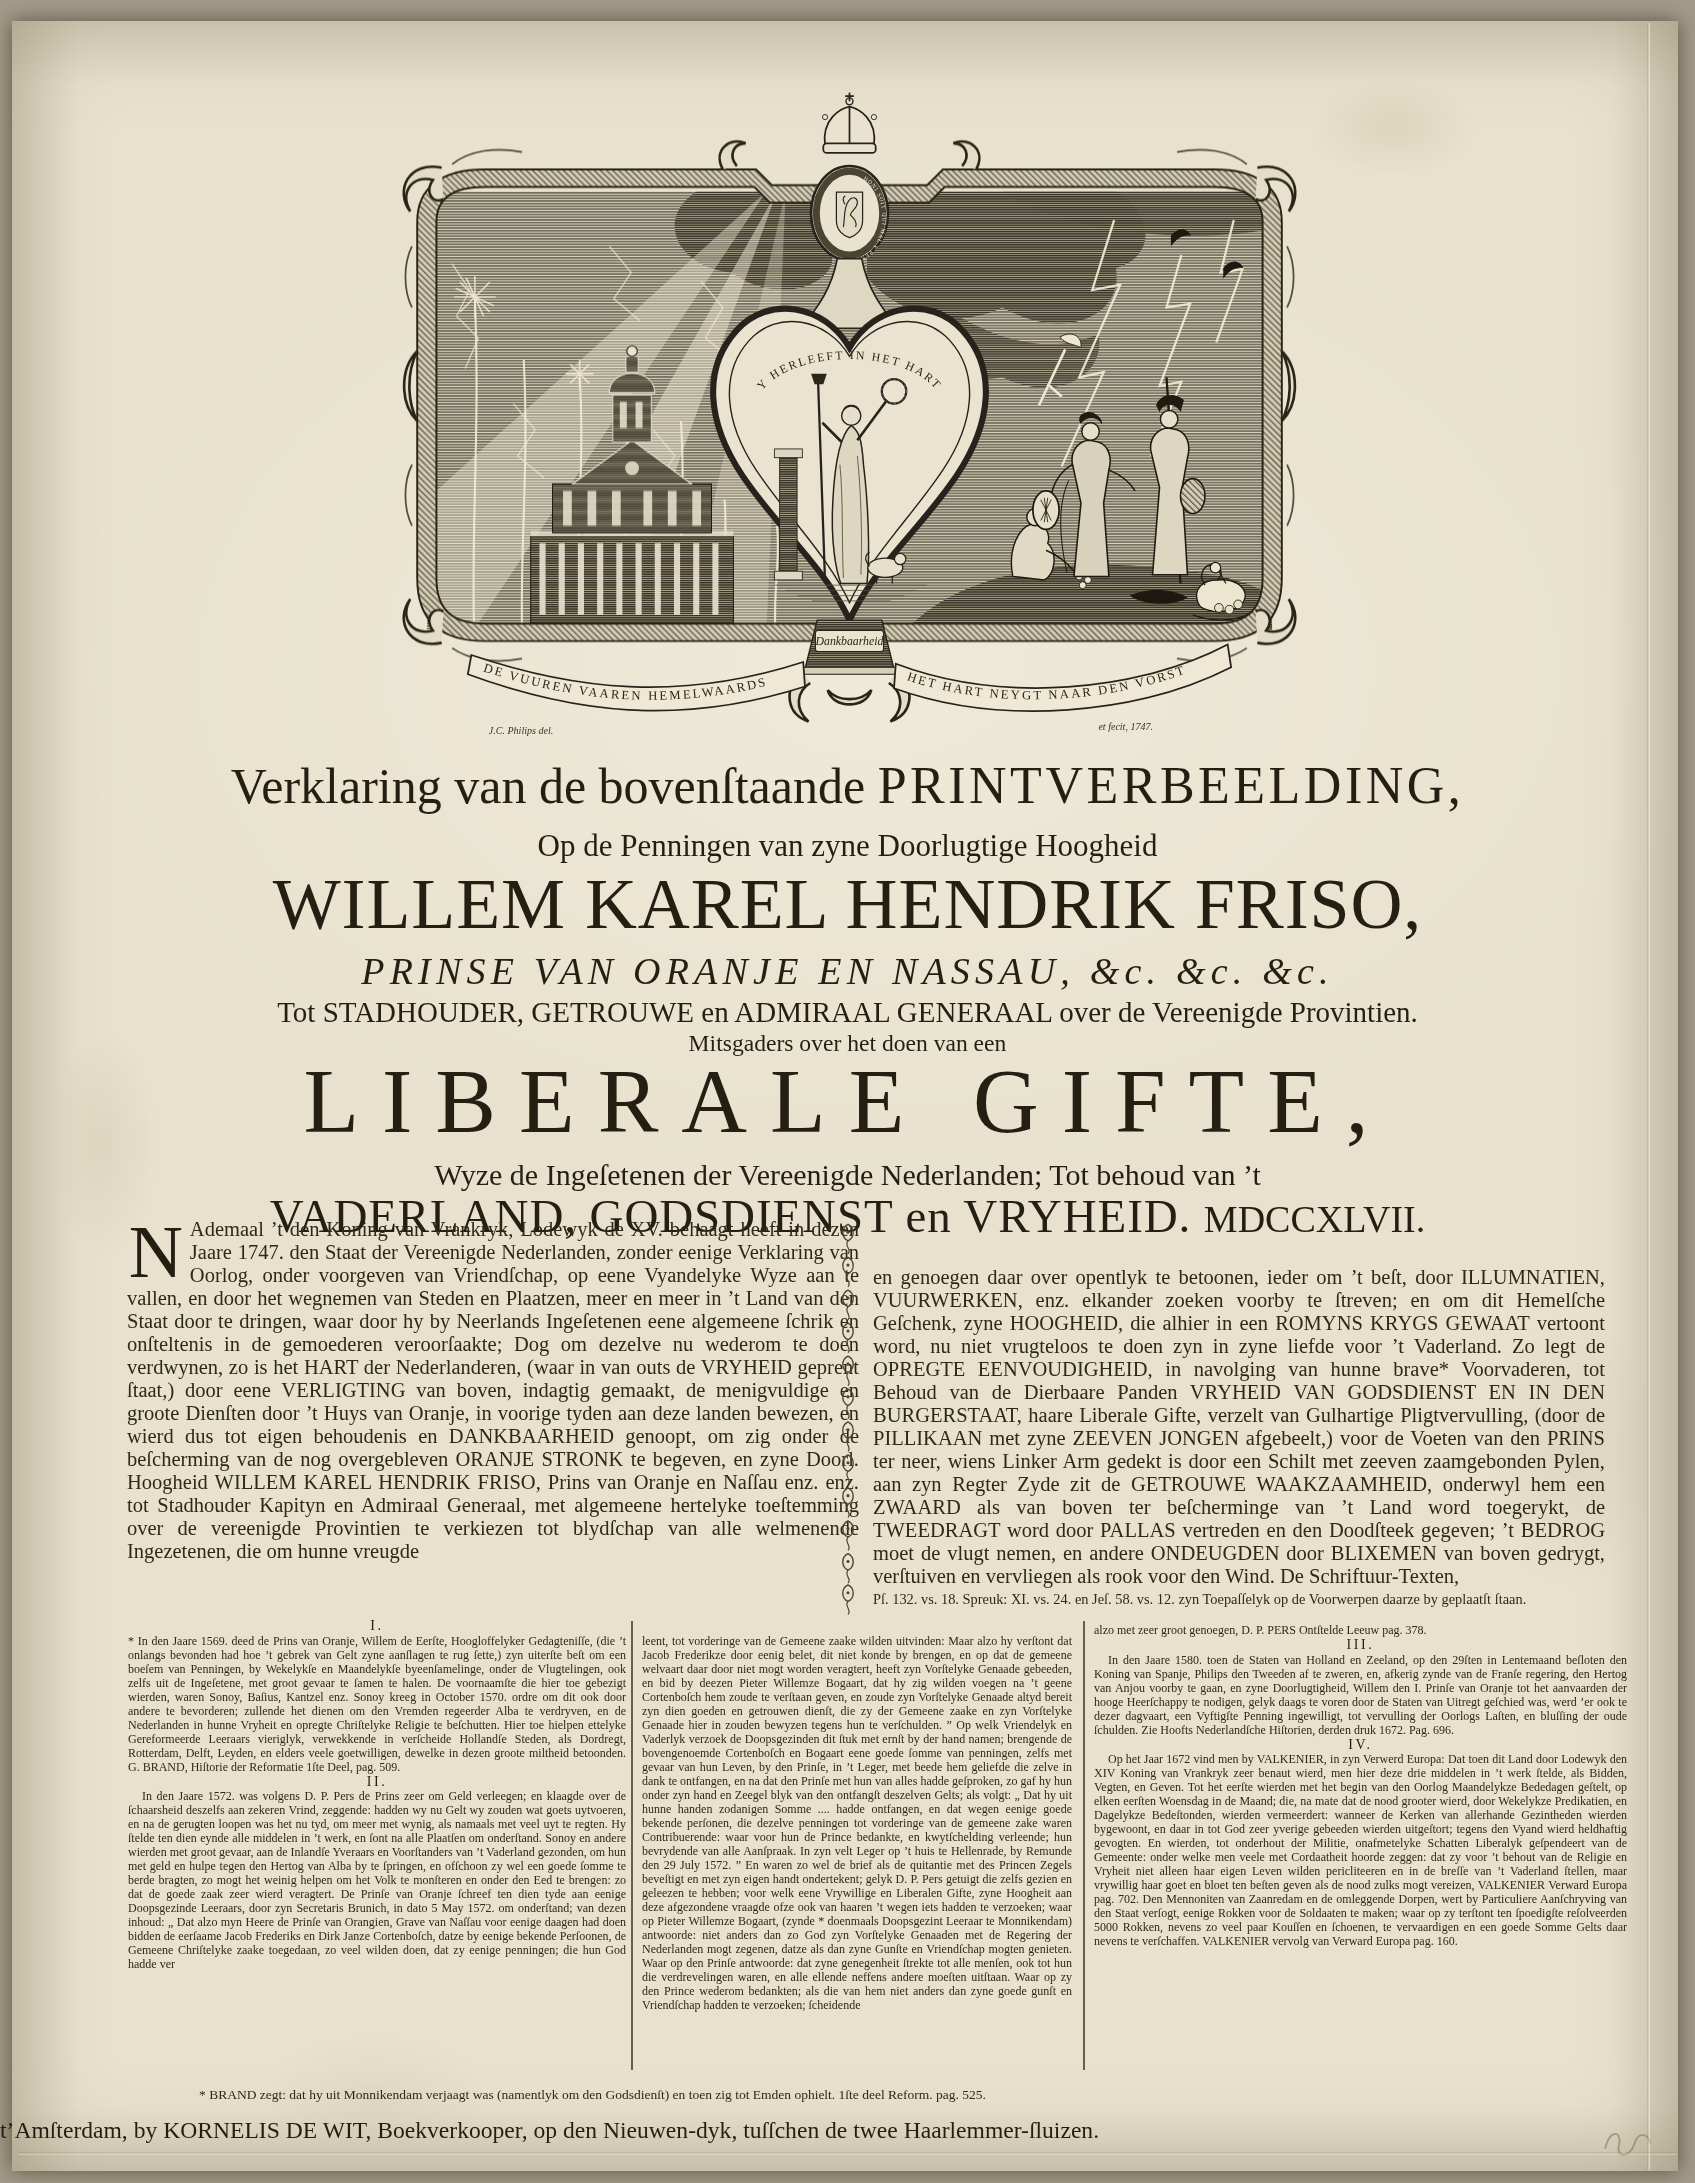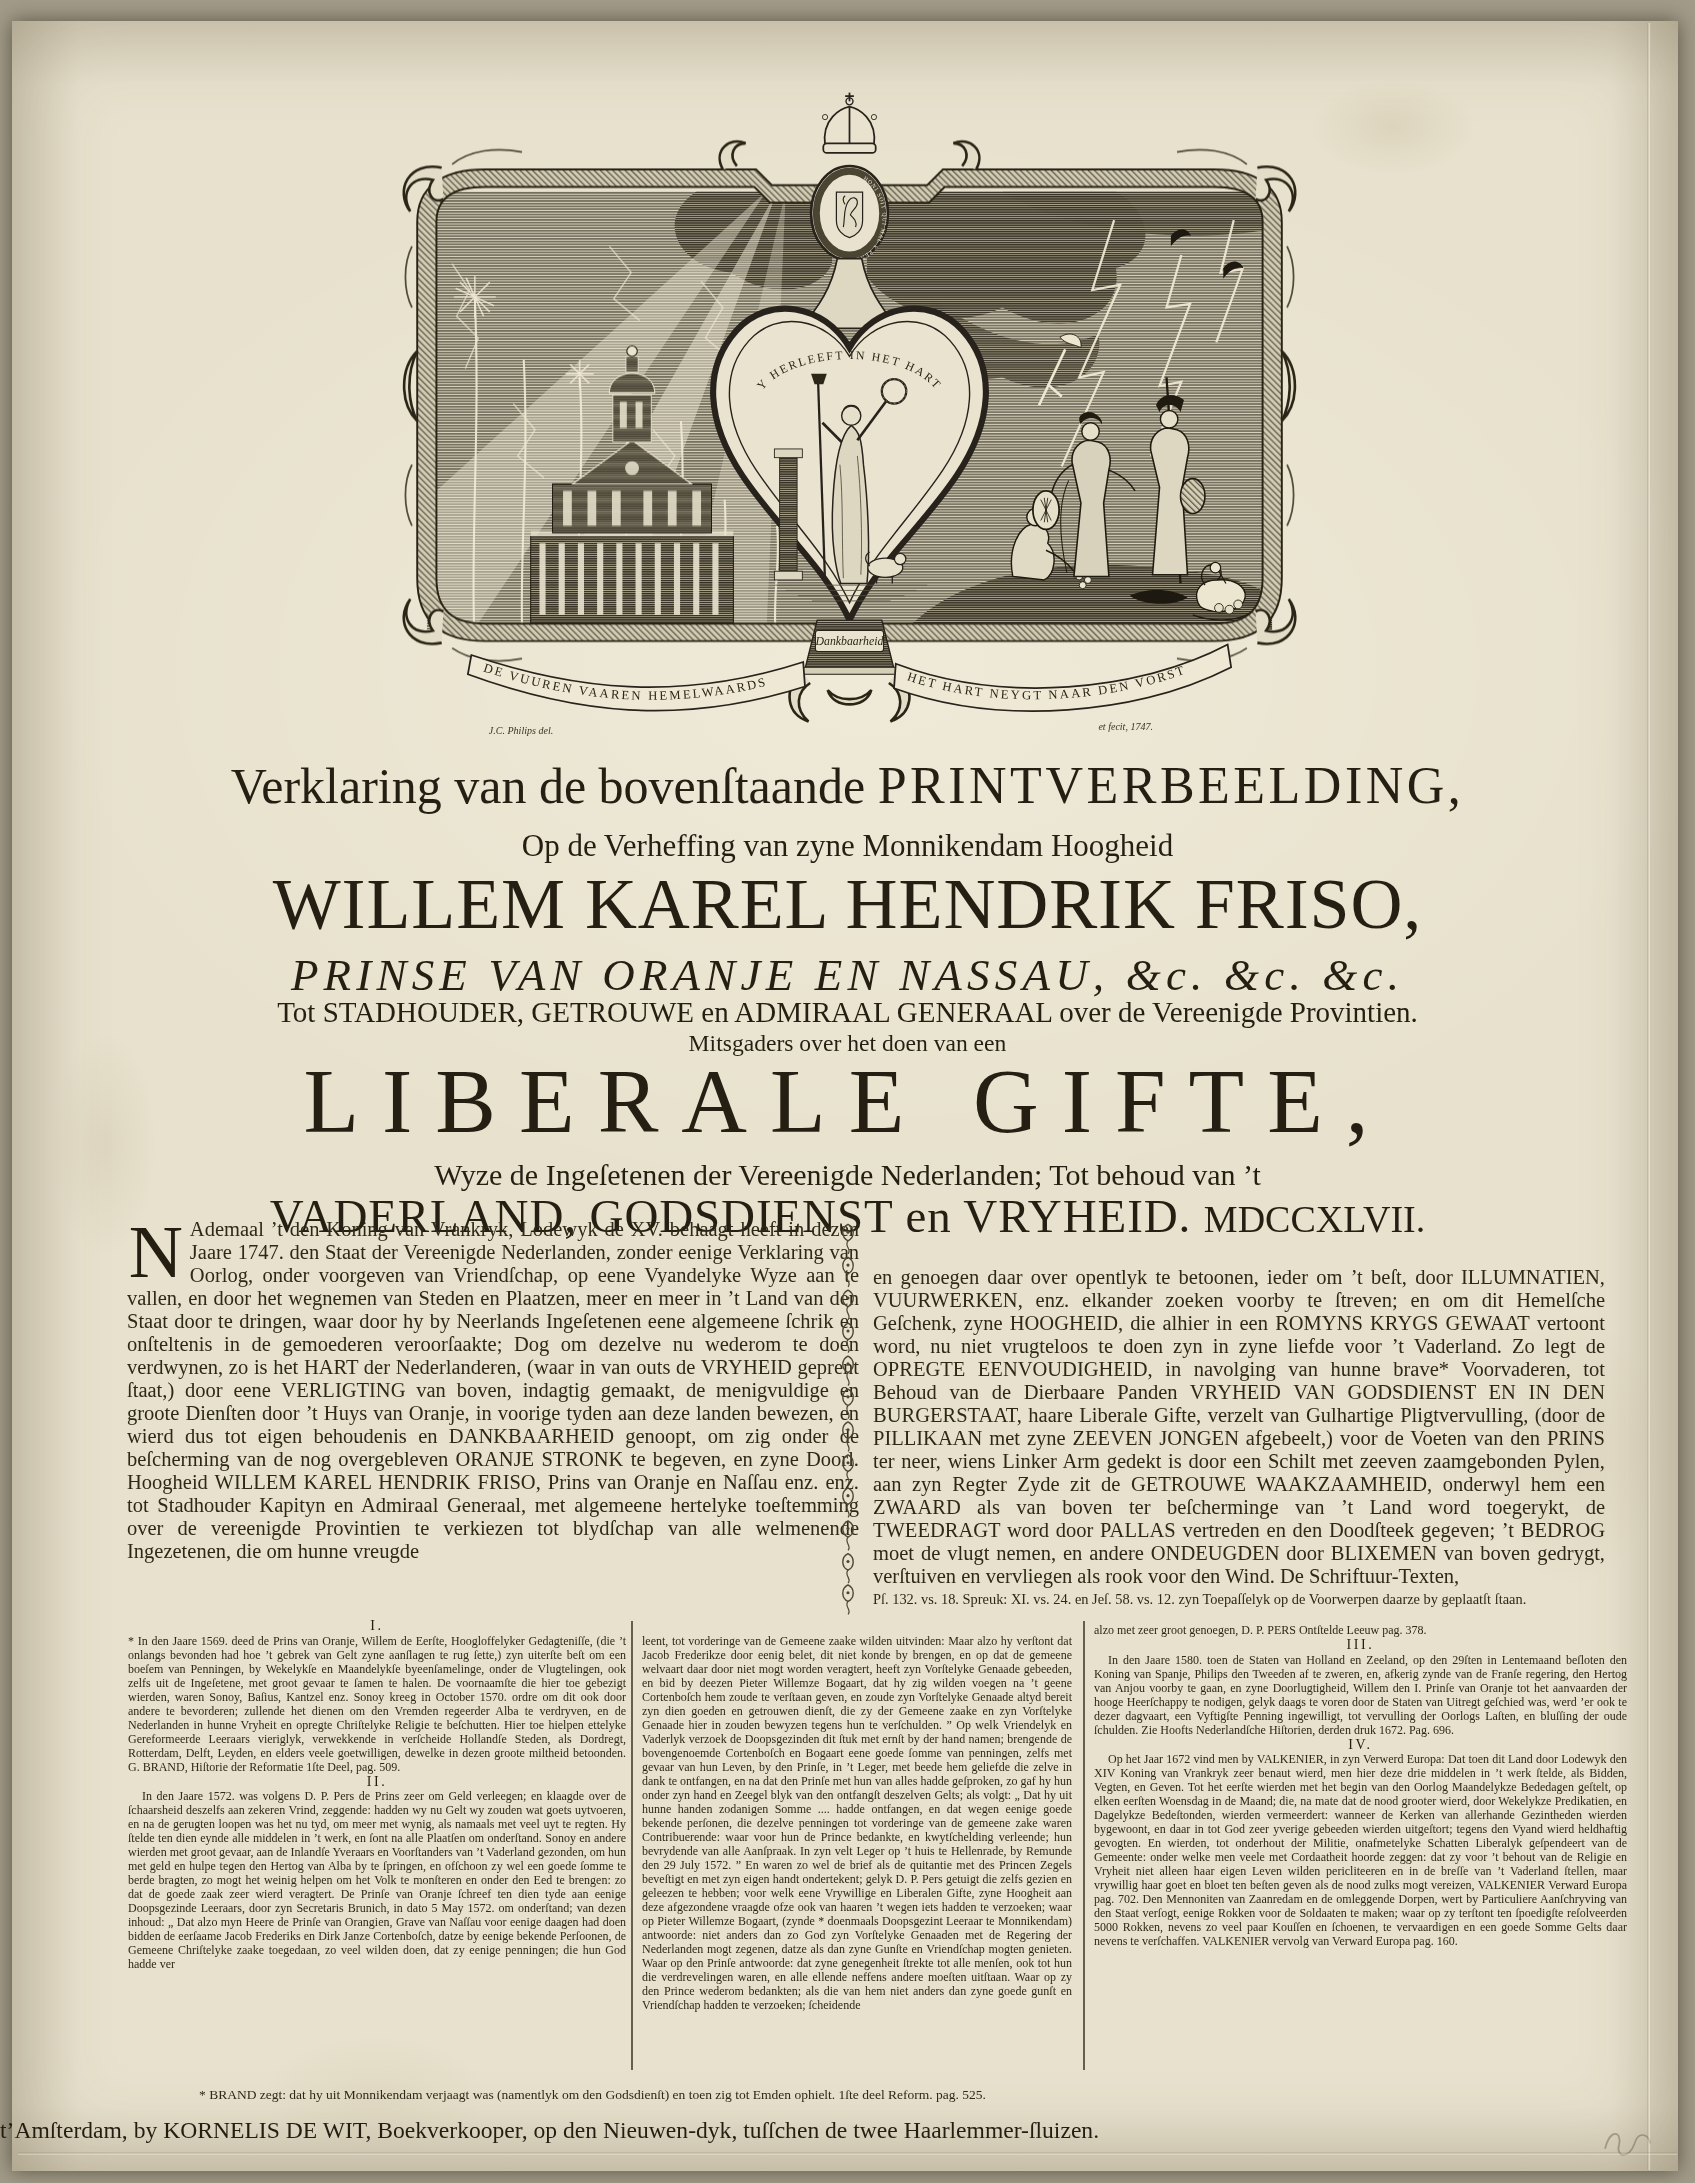--- a/index.html
+++ b/index.html
@@ -28,21 +28,21 @@
   .crease-b{position:absolute;left:17.5px;top:2152px;width:1659px;height:2.6px;
     background:linear-gradient(0deg, rgba(255,250,235,.4), rgba(90,75,45,.18));}
 
   .engraving{position:absolute;left:391px;top:89px;}
 
   .tl{position:absolute;left:0;width:1695px;text-align:center;color:#251f13;white-space:nowrap;}
   .t1{top:756px;font-size:50px;}
   .t1 .caps{letter-spacing:3.5px;font-size:52px;}
   .t2{top:828px;font-size:31px;}
   .t3{top:863px;font-size:72px;letter-spacing:0.9px;}
-  .t4{top:949px;font-size:45px;font-style:italic;letter-spacing:5.2px;}
+  .t4{top:949px;font-size:38px;font-style:italic;letter-spacing:5.2px;}
   .t5{top:996px;font-size:29px;}
   .t6{top:1030px;font-size:23.6px;}
   .t7{top:1049px;font-size:91px;letter-spacing:23px;}
   .t8{top:1158px;font-size:30px;}
   .t9{top:1189px;font-size:47px;letter-spacing:0.9px;}
   .t9 .year{font-size:38px;letter-spacing:0;}
 
   .bodycol{position:absolute;top:1218px;width:732px;text-align:justify;
     font-size:20.5px;line-height:23px;color:#2e2818;}
   #colL{left:127px;}
@@ -365,21 +365,21 @@
     <text font-family="Liberation Serif, serif" font-size="14.5" letter-spacing="2.6" fill="#2b2617">
       <textPath href="#rr" startOffset="2%">HET HART NEYGT NAAR DEN VORST</textPath>
     </text>
   </g>
 
   <text x="112" y="738" font-family="Liberation Serif, serif" font-style="italic" font-size="11.5" fill="#3a3424">J.C. Philips del.</text>
   <text x="810" y="734" font-family="Liberation Serif, serif" font-style="italic" font-size="11.5" fill="#3a3424">et fecit, 1747.</text>
 </svg>
 
 <div class="tl t1"><span>Verklaring van de bovenſtaande </span><span class="caps">PRINTVERBEELDING,</span></div>
-<div class="tl t2">Op de Verheffing van zyne Monnikendam Hoogheid</div>
+<div class="tl t2">Op de Penningen van zyne Doorlugtige Hoogheid</div>
 <div class="tl t3">WILLEM KAREL HENDRIK FRISO,</div>
 <div class="tl t4">PRINSE VAN ORANJE EN NASSAU, &amp;c. &amp;c. &amp;c.</div>
 <div class="tl t5">Tot STADHOUDER, GETROUWE en ADMIRAAL GENERAAL over de Vereenigde Provintien.</div>
 <div class="tl t6">Mitsgaders over het doen van een</div>
 <div class="tl t7">LIBERALE GIFTE,</div>
 <div class="tl t8">Wyze de Ingeſetenen der Vereenigde Nederlanden; Tot behoud van ’t</div>
 <div class="tl t9"><span>VADERLAND, GODSDIENST en VRYHEID. </span><span class="year">MDCCXLVII.</span></div>
 
 <div class="bodycol" id="colL"><span class="dropcap">N</span><span>Ademaal ’t den Koning van Vrankryk, Lodewyk de XV. behaagt heeft in dezen Jaare 1747. den Staat der Vereenigde Nederlanden, zonder eenige Verklaring van Oorlog, onder voorgeven van Vriendſchap, op eene Vyandelyke Wyze aan te vallen, en door het wegnemen van Steden en Plaatzen, meer en meer in ’t Land van den Staat door te dringen, waar door hy by Neerlands Ingeſetenen eene algemeene ſchrik en onſteltenis in de gemoederen veroorſaakte; Dog om dezelve nu wederom te doen verdwynen, zo is het HART der Nederlanderen, (waar in van outs de VRYHEID geprent ſtaat,) door eene VERLIGTING van boven, indagtig gemaakt, de menigvuldige en groote Dienſten door ’t Huys van Oranje, in voorige tyden aan deze landen bewezen, en wierd dus tot eigen behoudenis en DANKBAARHEID genoopt, om zig onder de beſcherming van de nog overgebleven ORANJE STRONK te begeven, en zyne Doorl. Hoogheid WILLEM KAREL HENDRIK FRISO, Prins van Oranje en Naſſau enz. enz. tot Stadhouder Kapityn en Admiraal Generaal, met algemeene hertelyke toeſtemming over de vereenigde Provintien te verkiezen tot blydſchap van alle welmenende Ingezetenen, die om hunne vreugde</span></div>
 

